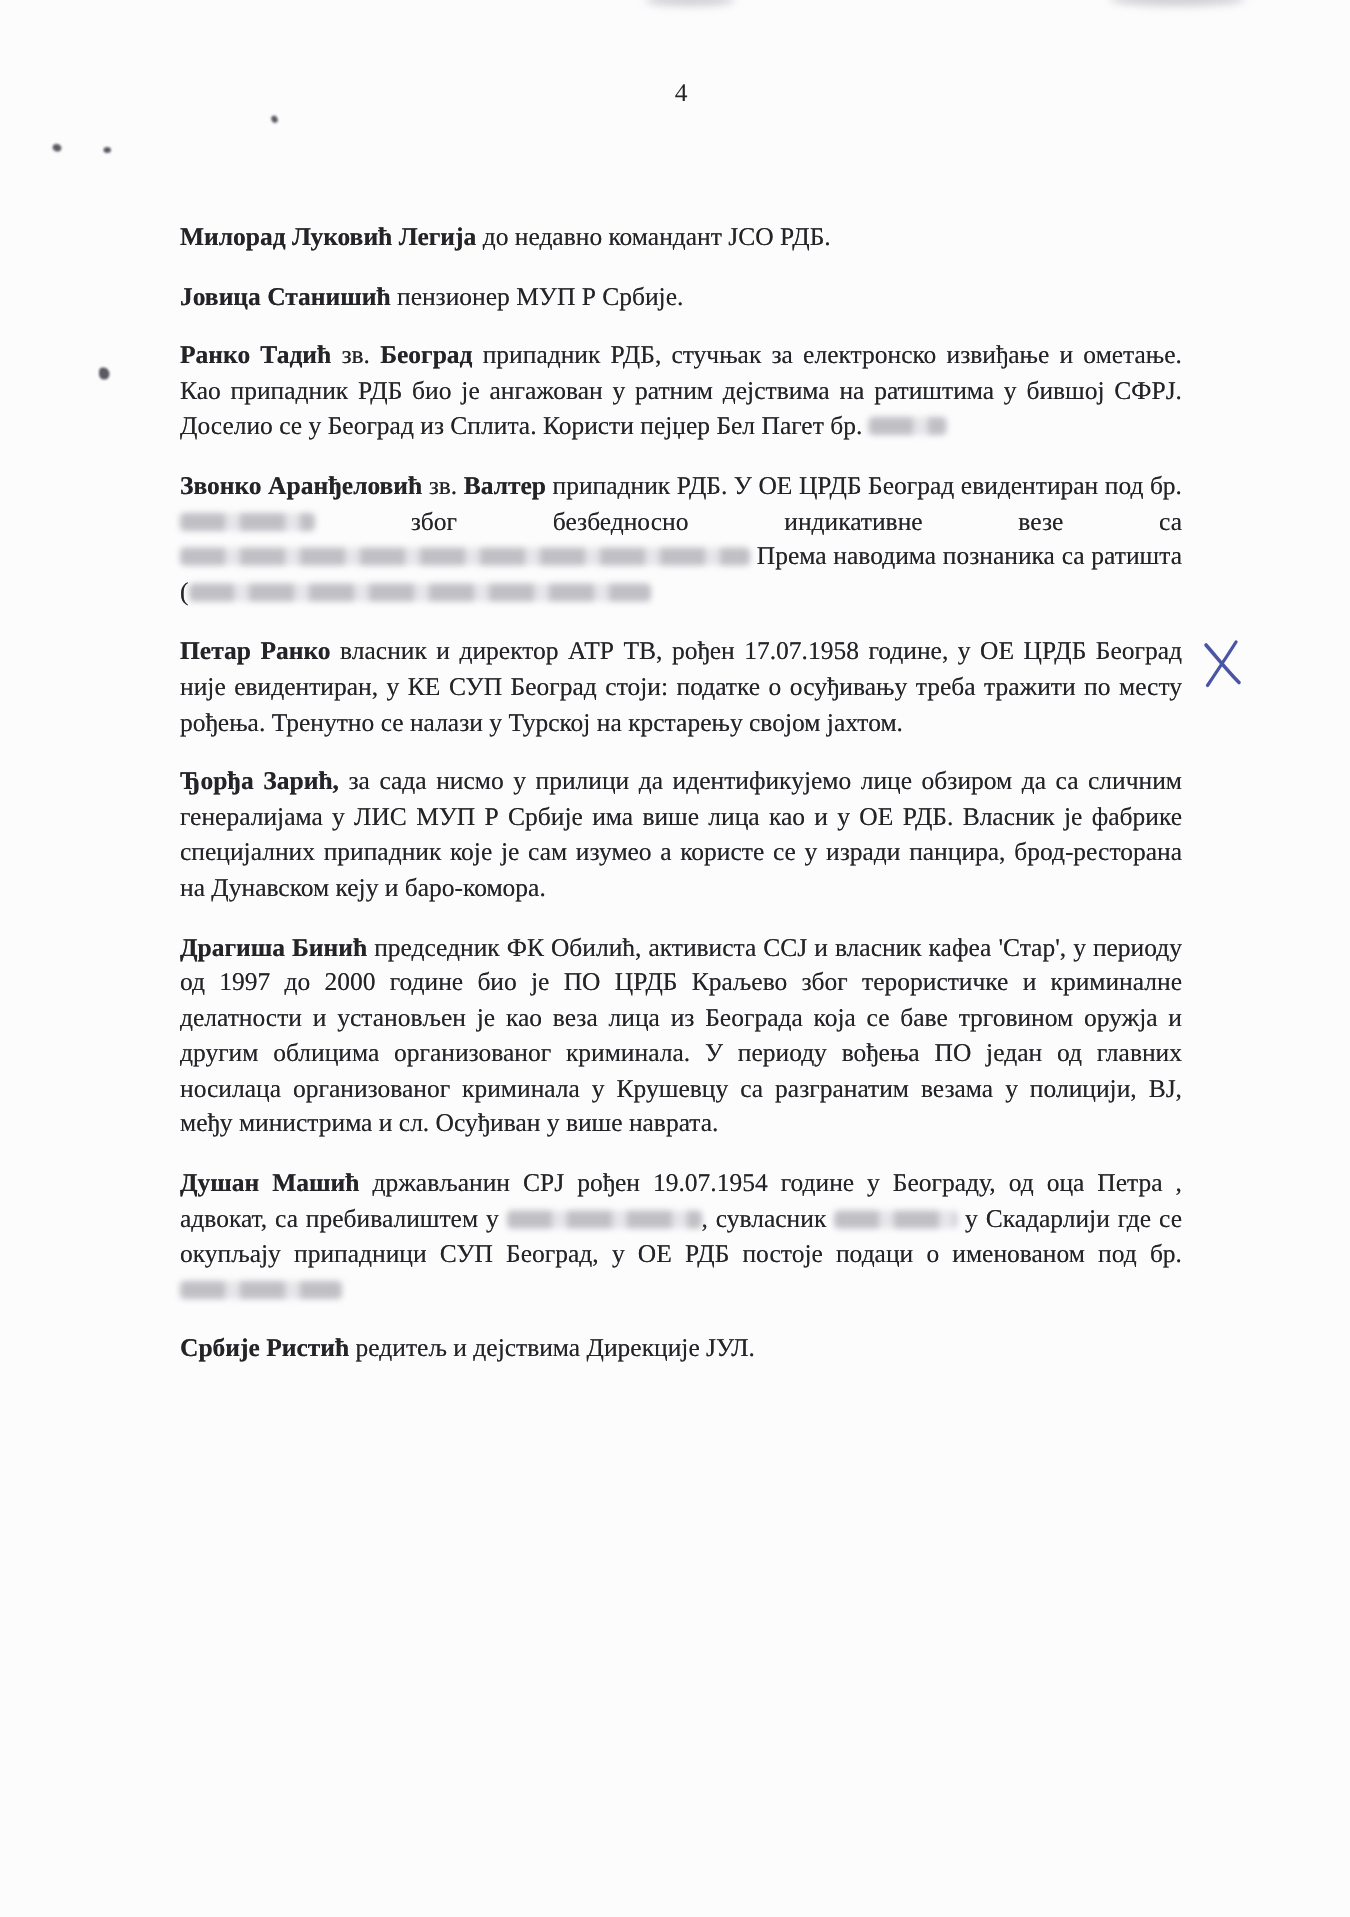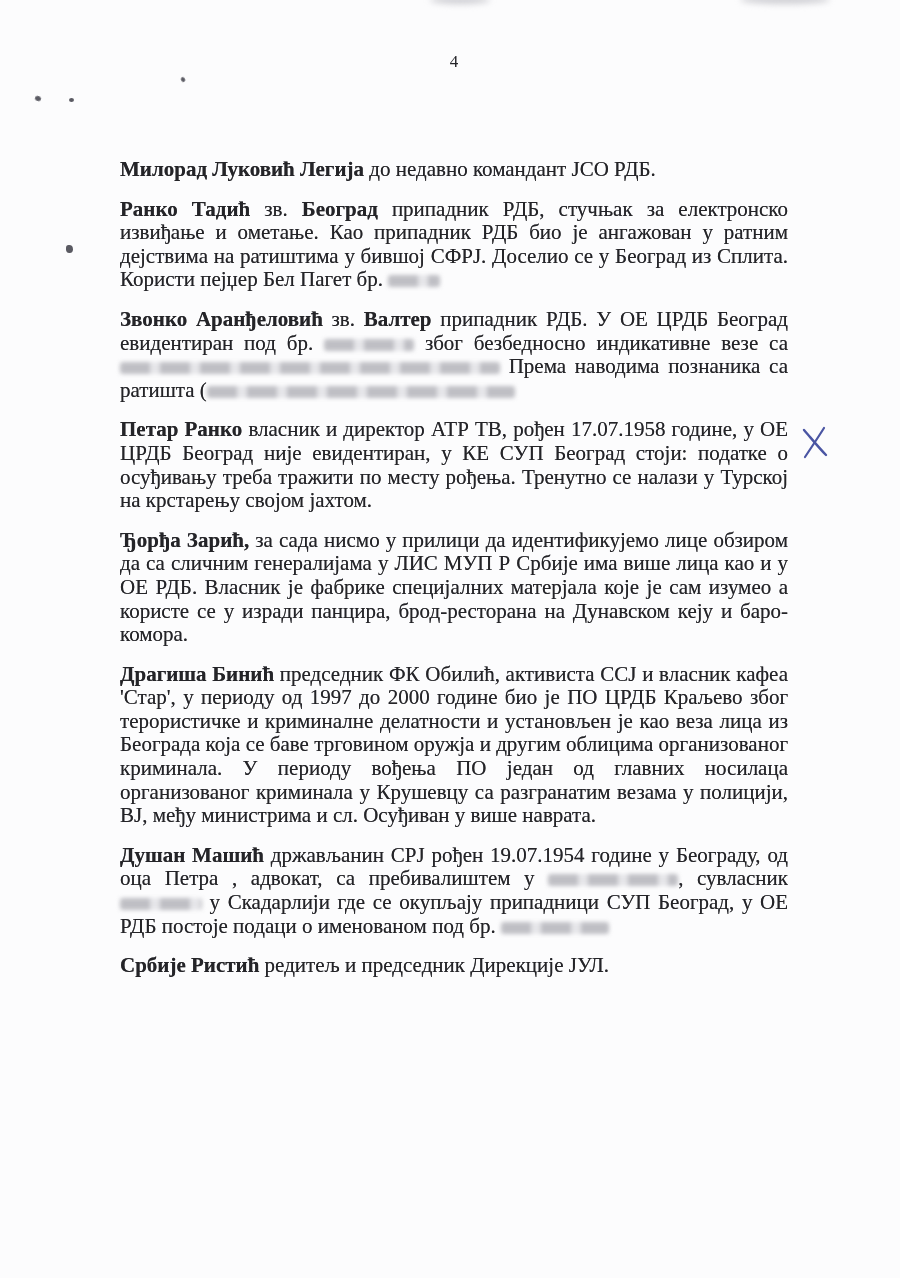--- a/index.html
+++ b/index.html
@@ -9,22 +9,22 @@
     background:#fcfcfd;
     overflow:hidden;
     font-family:"Liberation Serif", serif;
     color:#242428;
   }
   .page-number{
     position:absolute;top:52px;left:120px;width:668px;
     text-align:center;font-size:17px;
   }
   .doc{
-    position:absolute;top:158px;left:120px;width:668px;
-    font-size:21px;line-height:23.6px;
+    position:absolute;top:146px;left:120px;width:668px;
+    font-size:17px;line-height:23.6px;
     text-align:justify;text-justify:inter-word;
     text-shadow:0 0 .4px rgba(35,35,40,.65);
   }
   .doc p{margin:0 0 16px 0;}
   .b{font-weight:bold;}
   .redact{
     display:inline-block;
     height:12px;
     vertical-align:-1px;
     border-radius:3px;
@@ -51,27 +51,28 @@
   <div class="smudge m2"></div>
   <div class="speck s1"></div>
   <div class="speck s2"></div>
   <div class="speck s3"></div>
   <div class="speck s4"></div>
 
   <div class="page-number">4</div>
 
   <div class="doc">
       <p><span class="b">Милорад Луковић Легија</span><span> до недавно командант ЈСО РДБ.</span></p>
+      <p><span class="b">Јовица Станишић</span><span> пензионер МУП Р Србије.</span></p>
       <p><span class="b">Ранко Тадић</span><span> зв. </span><span class="b">Београд</span><span> припадник РДБ, стучњак за електронско извиђање и ометање. Као припадник РДБ био је ангажован у ратним дејствима на ратиштима у бившој СФРЈ. Доселио се у Београд из Сплита. Користи пејџер Бел Пагет бр. </span><span class="redact" style="width: 52px;"></span></p>
       <p><span class="b">Звонко Аранђеловић</span><span> зв. </span><span class="b">Валтер</span><span> припадник РДБ. У ОЕ ЦРДБ Београд евидентиран под бр. </span><span class="redact" style="width: 90px;"></span><span> због безбедносно индикативне везе са </span><span class="redact" style="width: 380px;"></span><span> Према наводима познаника са ратишта (</span><span class="redact" style="width: 308px;"></span></p>
       <p><span class="b">Петар Ранко</span><span> власник и директор АТР ТВ, рођен 17.07.1958 године, у ОЕ ЦРДБ Београд није евидентиран, у КЕ СУП Београд стоји: податке о осуђивању треба тражити по месту рођења. Тренутно се налази у Турској на крстарењу својом јахтом.</span></p>
-      <p><span class="b">Ђорђа Зарић,</span><span> за сада нисмо у прилици да идентификујемо лице обзиром да са сличним генералијама у ЛИС МУП Р Србије има више лица као и у ОЕ РДБ. Власник је фабрике специјалних матерјала које је сам изумео а користе се у изради панцира, брод-ресторана на Дунавском кеју и баро-комора.</span></p>
+      <p><span class="b">Ђорђа Зарић,</span><span> за сада нисмо у прилици да идентификујемо лице обзиром да са сличним генералијама у ЛИС МУП Р Србије има више лица као и у ОЕ РДБ. Власник је фабрике специјалних припадник које је сам изумео а користе се у изради панцира, брод-ресторана на Дунавском кеју и баро-комора.</span></p>
       <p><span class="b">Драгиша Бинић</span><span> председник ФК Обилић, активиста ССЈ и власник кафеа 'Стар', у периоду од 1997 до 2000 године био је ПО ЦРДБ Краљево због терористичке и криминалне делатности и установљен је као веза лица из Београда која се баве трговином оружја и другим облицима организованог криминала. У периоду вођења ПО један од главних носилаца организованог криминала у Крушевцу са разгранатим везама у полицији, ВЈ, међу министрима и сл. Осуђиван у више наврата.</span></p>
       <p><span class="b">Душан Машић</span><span> држављанин СРЈ рођен 19.07.1954 године у Београду, од оца Петра , адвокат, са пребивалиштем у </span><span class="redact" style="width: 130px;"></span><span>, сувласник </span><span class="redact" style="width: 82px;"></span><span> у Скадарлији где се окупљају припадници СУП Београд, у ОЕ РДБ постоје подаци о именованом под бр. </span><span class="redact" style="width: 108px;"></span></p>
-      <p><span class="b">Србије Ристић</span><span> редитељ и председник Дирекције ЈУЛ.</span></p>
+      <p><span class="b">Србије Ристић</span><span> редитељ и дејствима Дирекције ЈУЛ.</span></p>
     </div>
 
   <div class="xmark">
     <svg width="32" height="36" viewBox="0 0 32 36">
       <path d="M5 6 C 12 14, 20 24, 27 31" fill="none" stroke="#4a55a3" stroke-width="2.4" stroke-linecap="round"></path>
       <path d="M25 4 C 20 12, 12 24, 6 33" fill="none" stroke="#4a55a3" stroke-width="2.2" stroke-linecap="round"></path>
     </svg>
   </div>
 
 </div>

